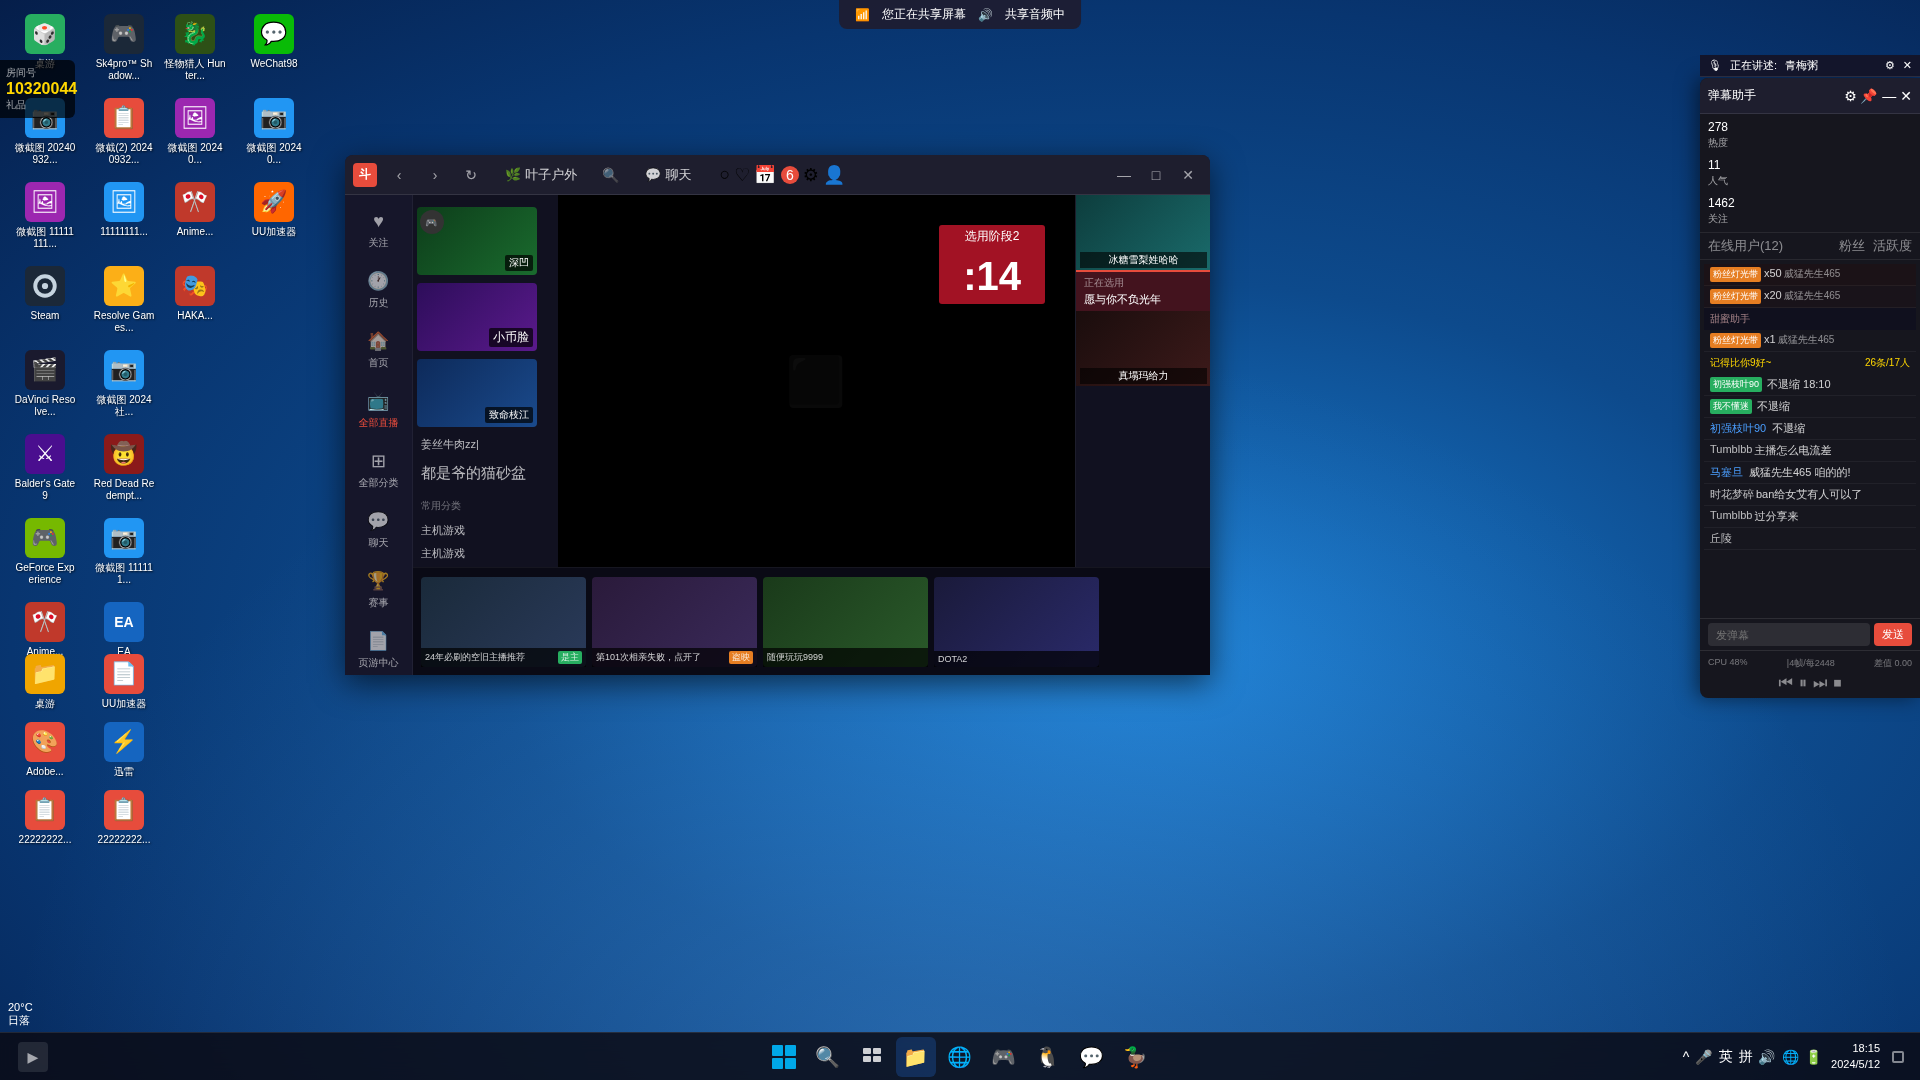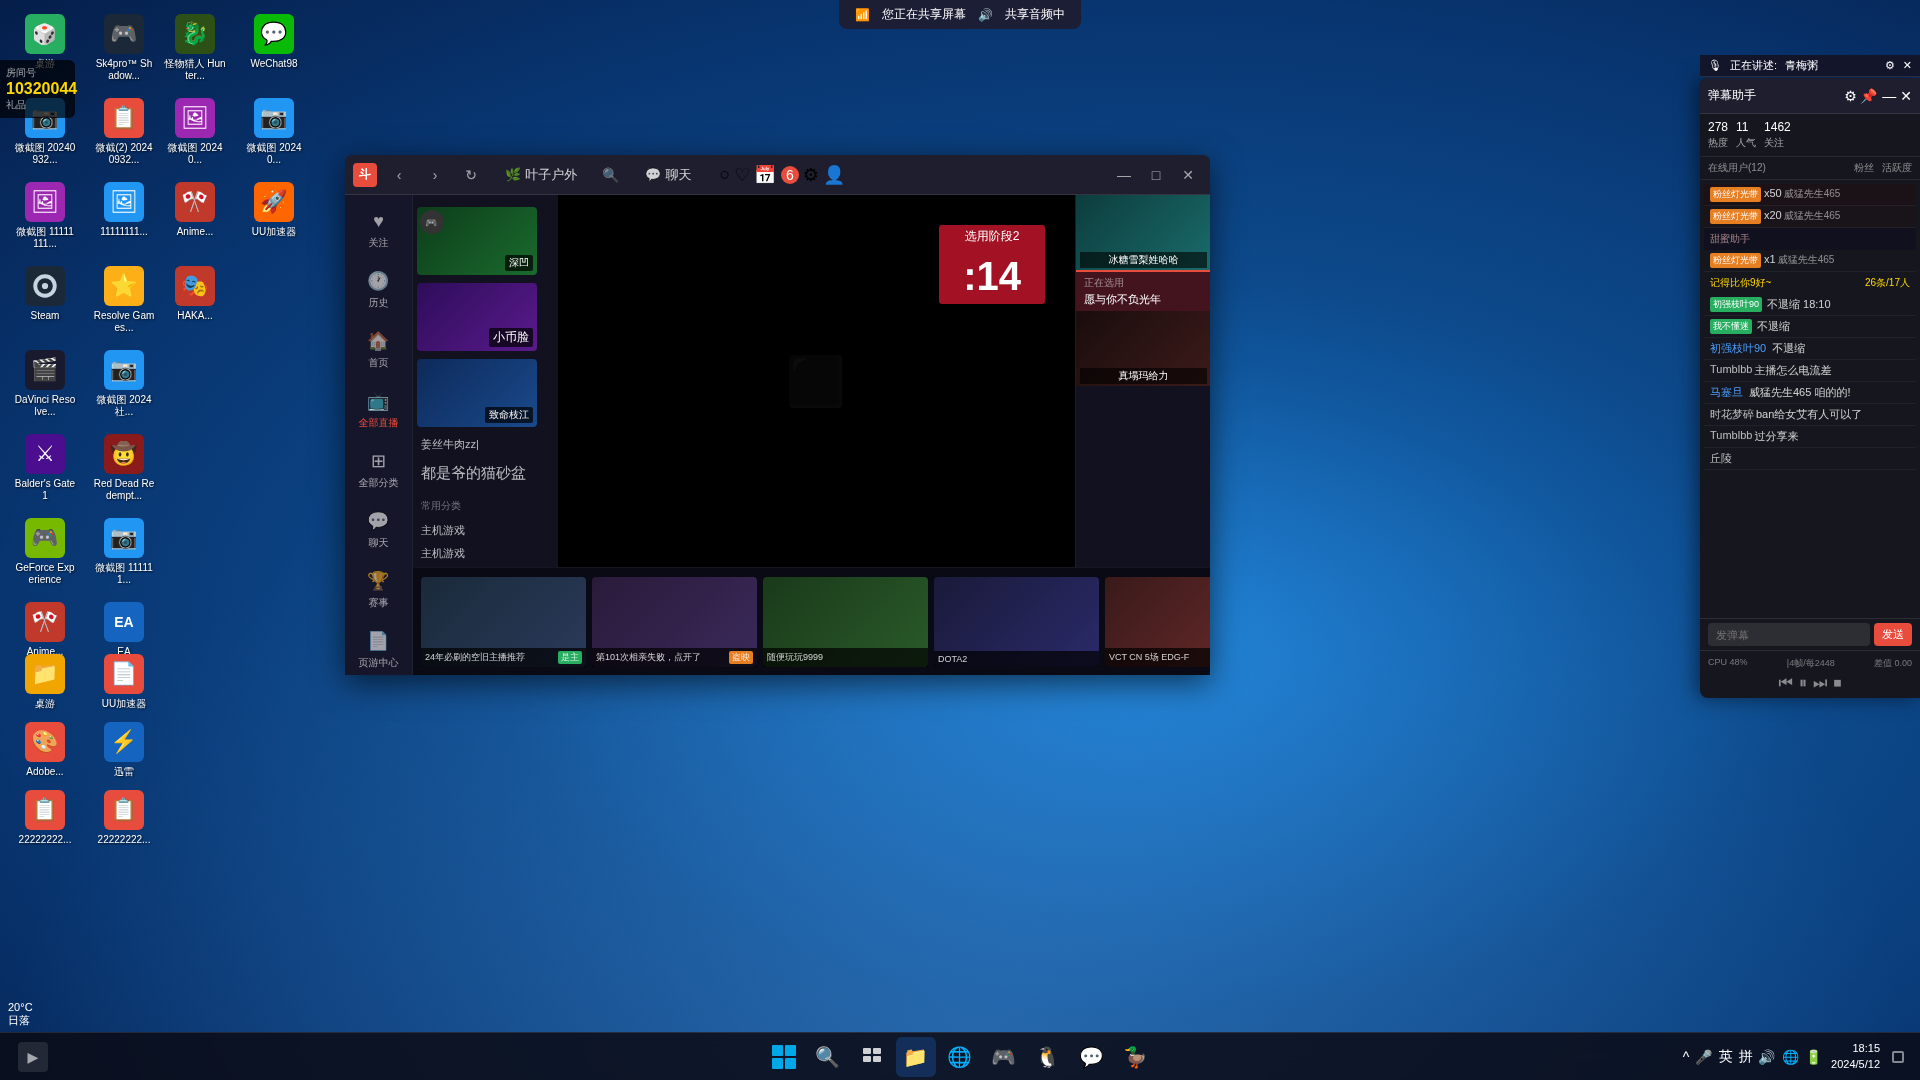--- a/index.html
+++ b/index.html
@@ -318,20 +318,21 @@
     }
 
     .assistant-stats {
       display: flex;
       padding: 6px 8px;
       gap: 8px;
       font-size: 10px;
       color: rgba(255,255,255,0.6);
       border-bottom: 1px solid rgba(255,255,255,0.08);
       flex-wrap: wrap;
+      flex-direction: column;
     }
 
     .stat-item { display: flex; flex-direction: column; gap: 2px; }
     .stat-val { color: white; font-size: 12px; }
 
     .chat-messages {
       flex: 1;
       overflow-y: auto;
       padding: 4px;
     }
@@ -502,21 +503,21 @@
       <div class="desktop-icon">
         <div class="icon-img" style="background:#1a1a2e;">🎬</div>
         <span class="icon-label">DaVinci Resolve...</span>
       </div>
       <div class="desktop-icon">
         <div class="icon-img" style="background:#2196F3;">📷</div>
         <span class="icon-label">微截图 2024社...</span>
       </div>
       <div class="desktop-icon">
         <div class="icon-img" style="background:#4a0e8f;">⚔</div>
-        <span class="icon-label">Balder's Gate 1</span>
+        <span class="icon-label">Balder's Gate 9</span>
       </div>
       <div class="desktop-icon">
         <div class="icon-img" style="background:#8b1a1a;">🤠</div>
         <span class="icon-label">Red Dead Redempt...</span>
       </div>
       <div class="desktop-icon">
         <div class="icon-img" style="background:#76b900;">🎮</div>
         <span class="icon-label">GeForce Experience</span>
       </div>
       <div class="desktop-icon">
@@ -750,26 +751,20 @@
           <div style="width:165px;height:90px;background:linear-gradient(135deg,#1a3a1a,#2a5a2a);border-radius:4px;flex-shrink:0;position:relative;cursor:pointer;">
             <div style="position:absolute;bottom:0;left:0;right:0;background:rgba(0,0,0,0.7);color:rgba(255,255,255,0.8);font-size:9px;padding:3px 4px;">
               <span>随便玩玩9999</span>
             </div>
           </div>
           <div style="width:165px;height:90px;background:linear-gradient(135deg,#1a1a3a,#2a2a6a);border-radius:4px;flex-shrink:0;position:relative;cursor:pointer;">
             <div style="position:absolute;bottom:0;left:0;right:0;background:rgba(0,0,0,0.7);color:rgba(255,255,255,0.8);font-size:9px;padding:3px 4px;margin-top:24px;">
               <span>DOTA2</span>
             </div>
           </div>
-          <div style="width:165px;height:90px;background:linear-gradient(135deg,#3a1a1a,#6a2a2a);border-radius:4px;flex-shrink:0;position:relative;cursor:pointer;">
-            <div style="position:absolute;bottom:0;left:0;right:0;background:rgba(0,0,0,0.7);color:rgba(255,255,255,0.8);font-size:9px;padding:3px 4px;display:flex;justify-content:space-between;">
-              <span>VCT CN 5场 EDG-F</span>
-
-            </div>
-          </div>
         </div>
       </div>
     </div>
   </div>
 
   <div class="streamer-info">
     <span>🎙</span>
     <span>正在讲述:</span>
     <span>青梅粥</span>
     <span style="margin-left:auto;cursor:pointer;">⚙</span>
@@ -795,21 +790,21 @@
       <div class="stat-item">
         <span class="stat-val">11</span>
         <span>人气</span>
       </div>
       <div class="stat-item">
         <span class="stat-val">1462</span>
         <span>关注</span>
       </div>
     </div>
 
-    <div style="padding:4px 8px;font-size:10px;color:rgba(255,255,255,0.5);border-bottom:1px solid rgba(255,255,255,0.08);">
+    <div style="padding:4px 8px;font-size:13px;color:rgba(255,255,255,0.5);border-bottom:1px solid rgba(255,255,255,0.08);">
       <span>在线用户(12)</span>
       <span style="float:right;">活跃度</span>
       <span style="float:right;margin-right:8px;">粉丝</span>
     </div>
 
     <div class="chat-messages">
 
       <div class="chat-msg" style="background:rgba(40,10,10,0.3);">
         <div><span class="msg-badge orange">粉丝灯光带</span><span>x50</span></div>
         <div style="font-size:10px;color:rgba(255,255,255,0.5);">威猛先生465</div>

